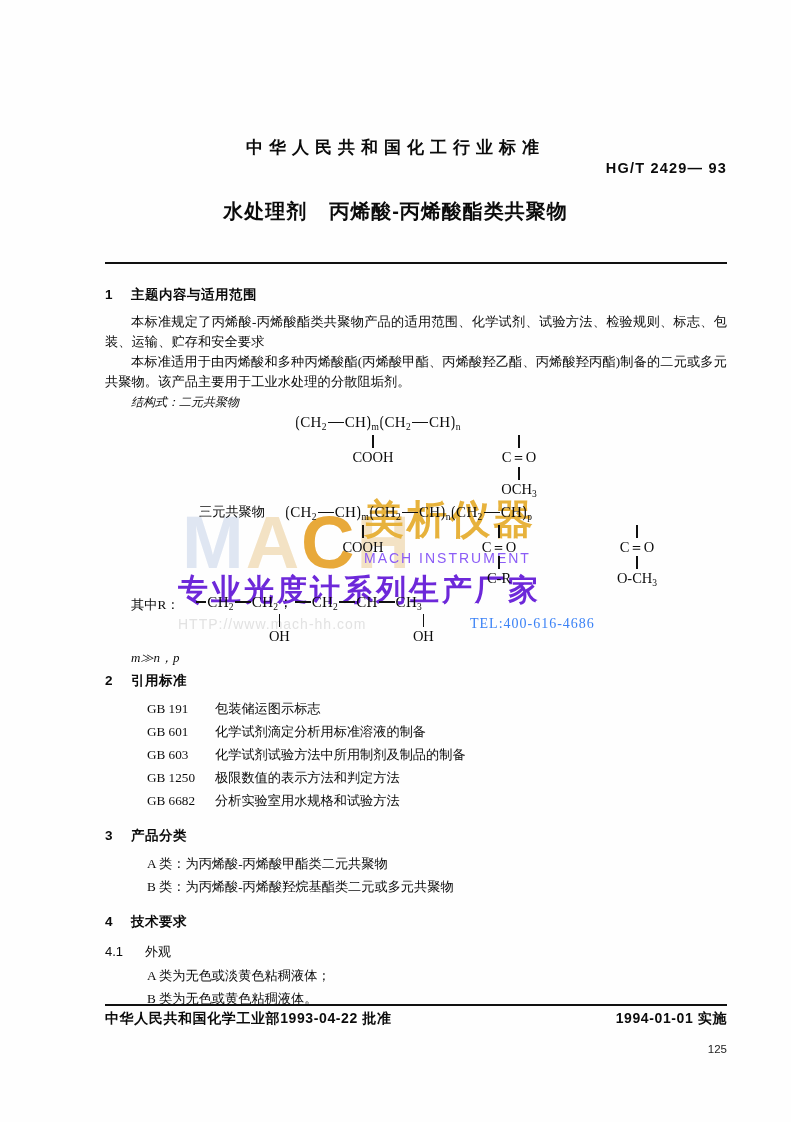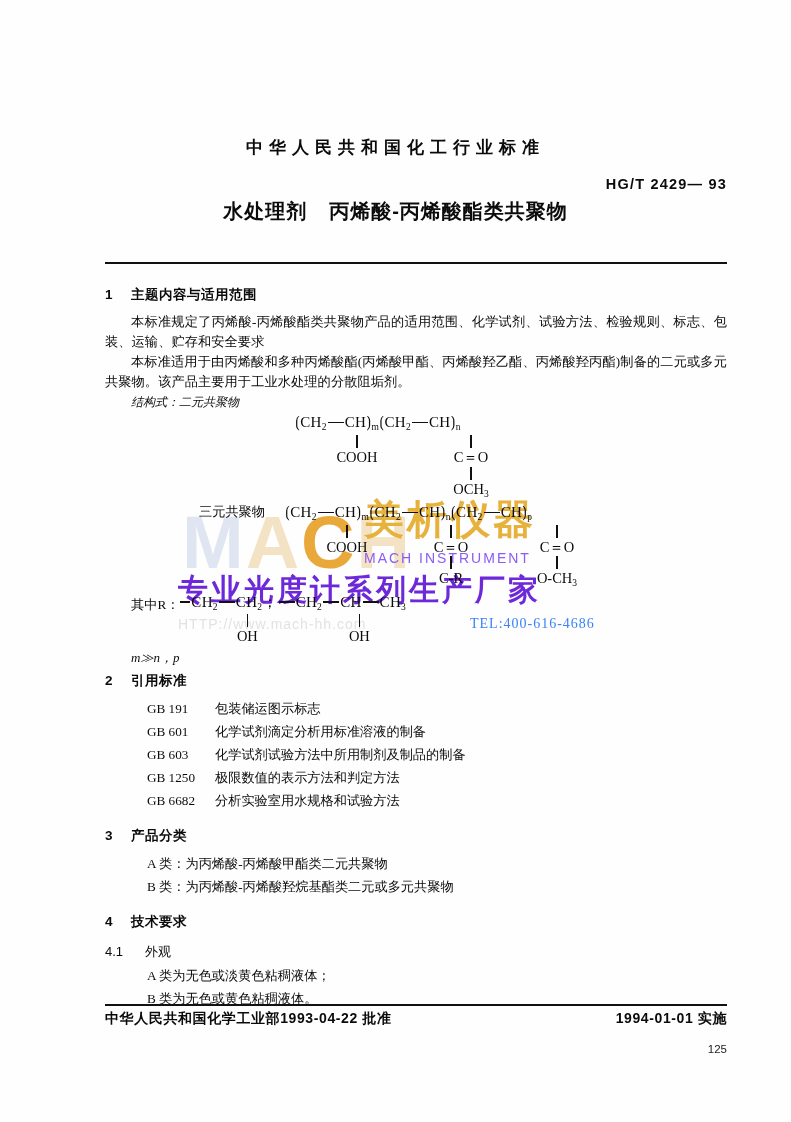--- a/index.html
+++ b/index.html
@@ -116,21 +116,21 @@
   }
   .doc-head .agency {
     font-family: "Liberation Sans", sans-serif;
     font-weight: bold;
     font-size: 17px;
     letter-spacing: 6px;
   }
   .std-no {
     position: absolute;
     right: 64px;
-    top: 176px;
+    top: 160px;
     font-family: "Liberation Sans", sans-serif;
     font-weight: bold;
     font-size: 14.5px;
     letter-spacing: 1.2px;
   }
   .doc-title {
     position: absolute;
     left: 0;
     top: 198px;
     width: 791px;
@@ -217,21 +217,21 @@
   .formula {
     font-family: "Liberation Serif", "DejaVu Serif", serif;
     font-size: 15px;
     line-height: 1;
     white-space: nowrap;
   }
   .formula sub {
     font-size: 9.5px;
     vertical-align: -0.28em;
   }
-  .f-row { display: flex; align-items: flex-start; }
+  .f-row { display: flex; align-items: flex-start; gap: 16px; }
   .mainline { white-space: nowrap; letter-spacing: 0.3px; }
   .bondv {
     width: 1.2px;
     height: 13px;
     background: #111;
     margin: 2px 0 2px 0;
   }
   .branch { font-size: 14.5px; white-space: nowrap; }
   .bond-h {
     display: inline-block;

